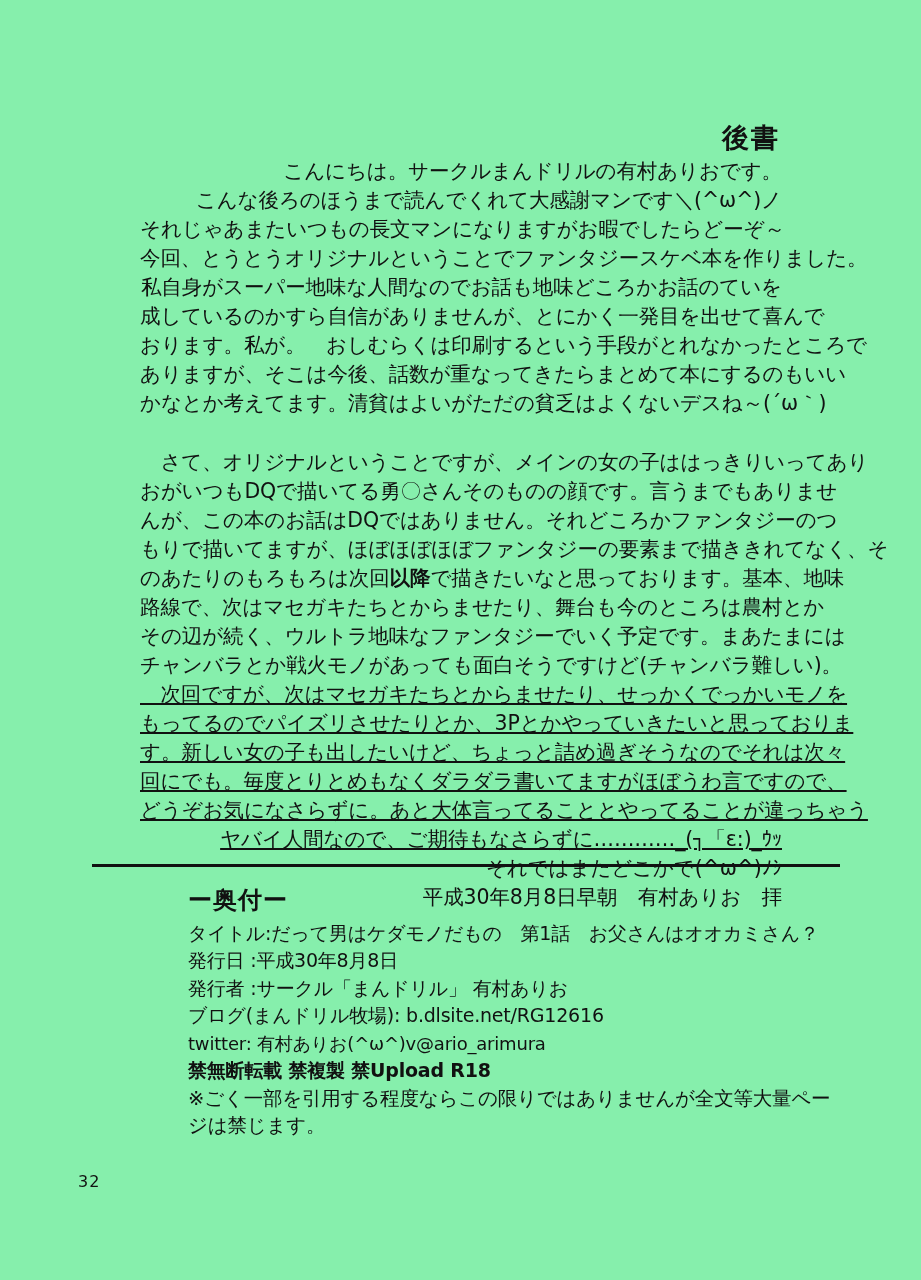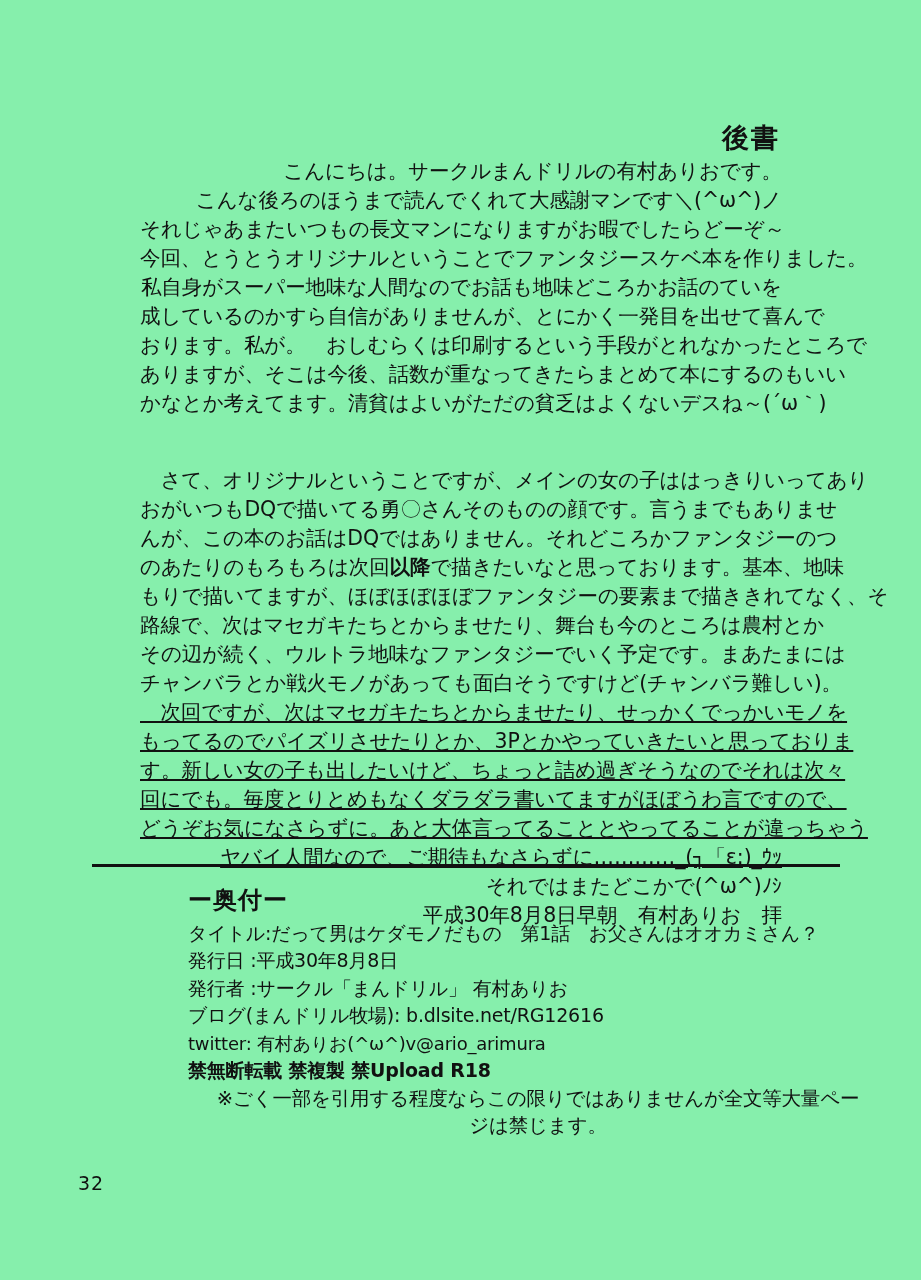--- a/index.html
+++ b/index.html
@@ -37,21 +37,21 @@
     margin: 0;
     font-size: 20.5px;
     line-height: 29px;
     letter-spacing: -0.1px;
   }
   .para .ln {
     display: block;
     white-space: nowrap;
   }
   .para-1 .ln { text-align: right; }
-  .para-2 { margin-top: 48px; }
+  .para-2 { margin-top: 30px; }
   .para-2 .ln { text-align: justify; text-align-last: justify; }
   .para-2 .ln.ragged { text-align: right; text-align-last: right; }
   .para-3 { margin-top: 0; text-decoration: underline; }
   .para-3 .ln { text-align: justify; text-align-last: justify; }
   .para-3 .ln.ragged { text-align: right; text-align-last: right; }
   .sig .ln { text-align: right; }
   b.em { font-weight: 700; }
 
   
   .divider {
@@ -88,28 +88,28 @@
     font-size: 18px;
   }
   .colophon-line.bold {
     font-weight: 700;
   }
   .colophon-wrap {
     font-size: 19.5px;
     line-height: 27.5px;
     letter-spacing: -0.2px;
   }
-  .colophon-wrap .ln { display: block; white-space: nowrap; text-align: center; }
+  .colophon-wrap .ln { display: block; white-space: nowrap; }
 
   
   .page-number {
     position: absolute;
     left: 78px;
     top: 1172px;
-    font-size: 19px;
+    font-size: 16px;
     letter-spacing: 1px;
     color: #111111;
   }
 </style>
 </head>
 <body>
 
 <div class="page">
 
   <section class="afterword">
@@ -125,22 +125,22 @@
       <span class="ln">成しているのかすら自信がありませんが、とにかく一発目を出せて喜んで</span>
       <span class="ln">おります。私が。　おしむらくは印刷するという手段がとれなかったところで</span>
       <span class="ln">ありますが、そこは今後、話数が重なってきたらまとめて本にするのもいい</span>
       <span class="ln">かなとか考えてます。清貧はよいがただの貧乏はよくないデスね～(´ω｀)</span>
     </div>
 
     <div class="para para-2">
       <span class="ln">　さて、オリジナルということですが、メインの女の子ははっきりいってあり</span>
       <span class="ln">おがいつもDQで描いてる勇〇さんそのものの顔です。言うまでもありませ</span>
       <span class="ln">んが、この本のお話はDQではありません。それどころかファンタジーのつ</span>
+      <span class="ln">もりで描いてますが、ほぼほぼほぼファンタジーの要素まで描ききれてなく、そ</span>
       <span class="ln"><span>のあたりのもろもろは次回</span><b class="em">以降</b><span>で描きたいなと思っております。基本、地味</span></span>
-      <span class="ln">もりで描いてますが、ほぼほぼほぼファンタジーの要素まで描ききれてなく、そ</span>
       <span class="ln">路線で、次はマセガキたちとからませたり、舞台も今のところは農村とか</span>
       <span class="ln">その辺が続く、ウルトラ地味なファンタジーでいく予定です。まあたまには</span>
       <span class="ln ragged">チャンバラとか戦火モノがあっても面白そうですけど(チャンバラ難しい)。</span>
     </div>
 
     <div class="para para-3">
       <span class="ln">　次回ですが、次はマセガキたちとからませたり、せっかくでっかいモノを</span>
       <span class="ln">もってるのでパイズリさせたりとか、3Pとかやっていきたいと思っておりま</span>
       <span class="ln">す。新しい女の子も出したいけど、ちょっと詰め過ぎそうなのでそれは次々</span>
       <span class="ln">回にでも。毎度とりとめもなくダラダラ書いてますがほぼうわ言ですので、</span>

